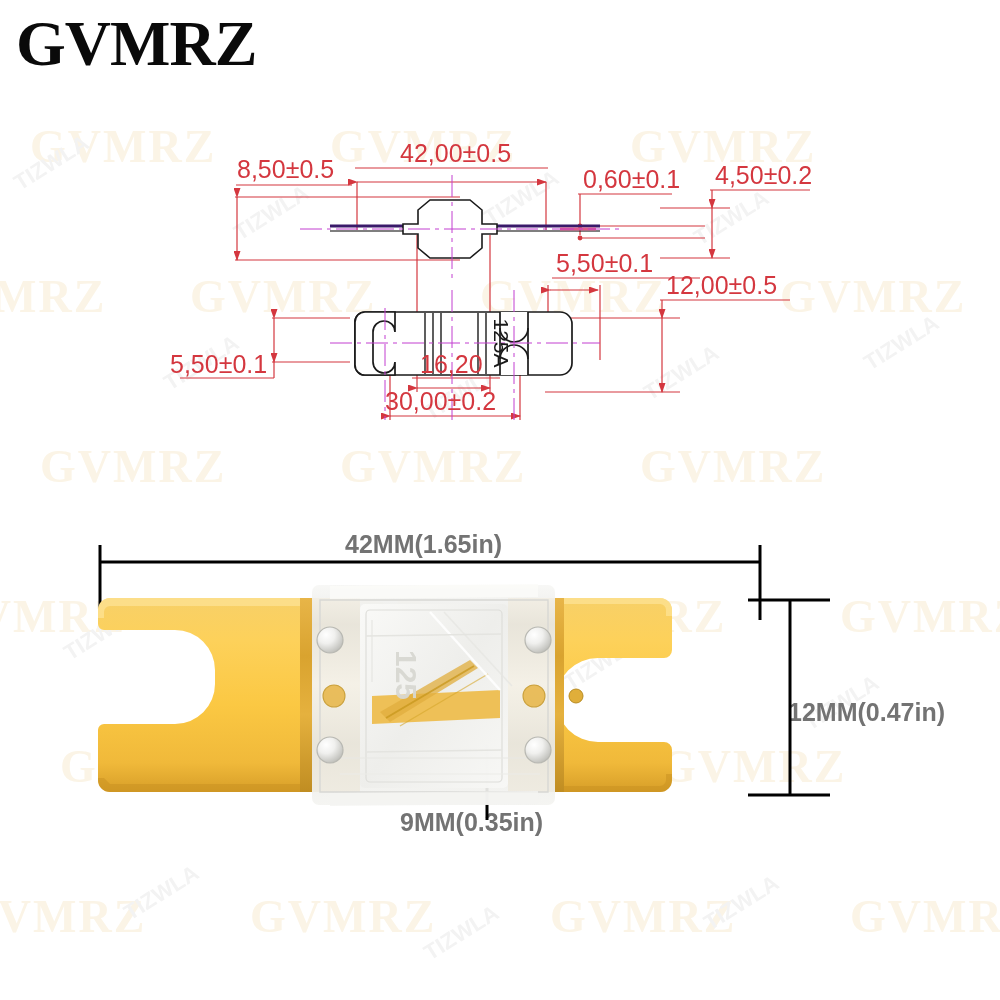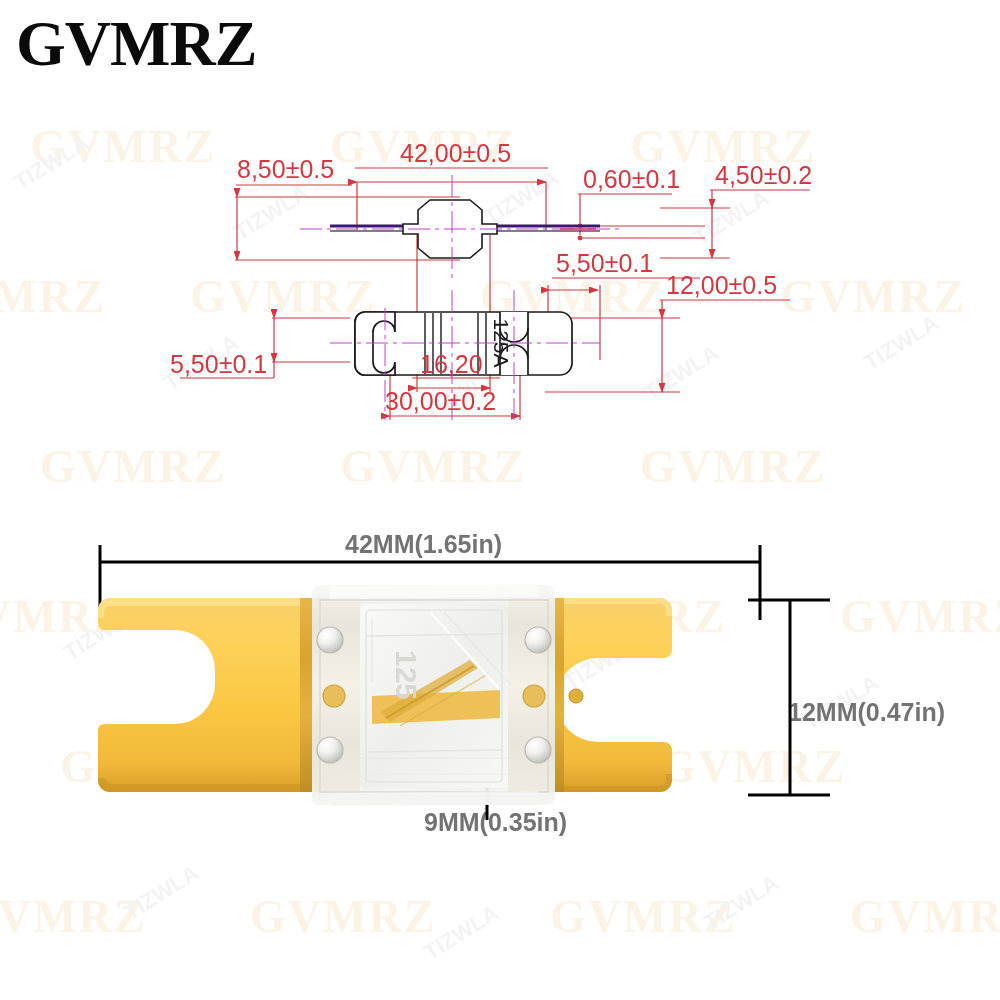--- a/index.html
+++ b/index.html
@@ -77,21 +77,21 @@
   .dim-label {
     position: absolute;
     font-family: "Liberation Sans", sans-serif;
     font-weight: bold;
     font-size: 25px;
     color: #737373;
     white-space: nowrap;
   }
   #label-width  { left: 345px; top: 530px; }
   #label-height { left: 788px; top: 678px; margin-top: 20px; }
-  #label-thick  { left: 424px; top: 808px; }
+  #label-thick  { left: 400px; top: 808px; }
 </style>
 </head>
 <body>
 
 <div id="watermark-layer">
 
   <div class="wm-brand" style="left:30px; top:120px;">GVMRZ</div>
   <div class="wm-brand" style="left:330px; top:120px;">GVMRZ</div>
   <div class="wm-brand" style="left:630px; top:120px;">GVMRZ</div>
   <div class="wm-brand" style="left:-80px; top:270px;">GVMRZ</div>

